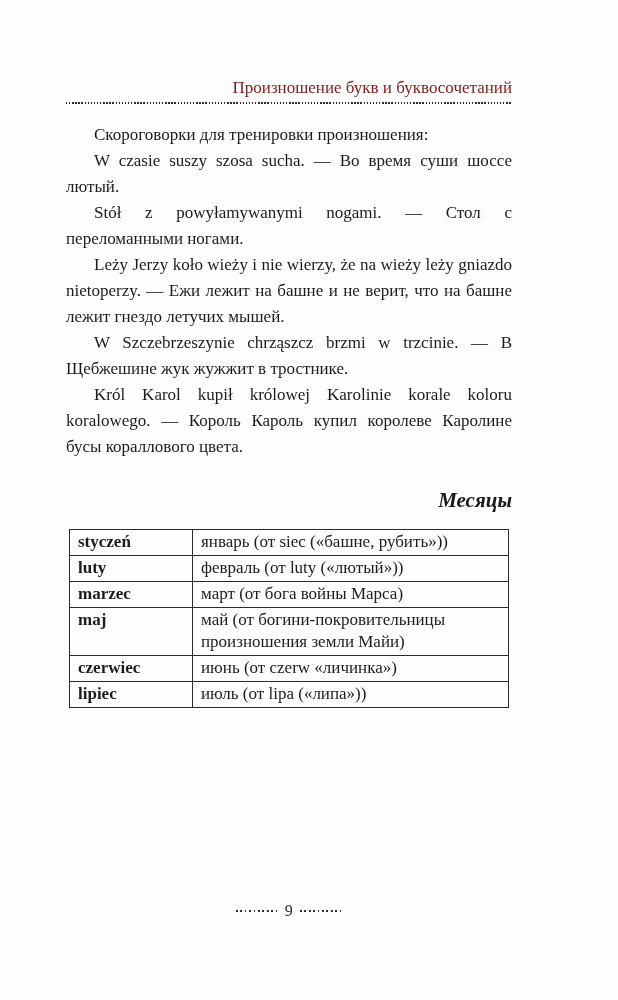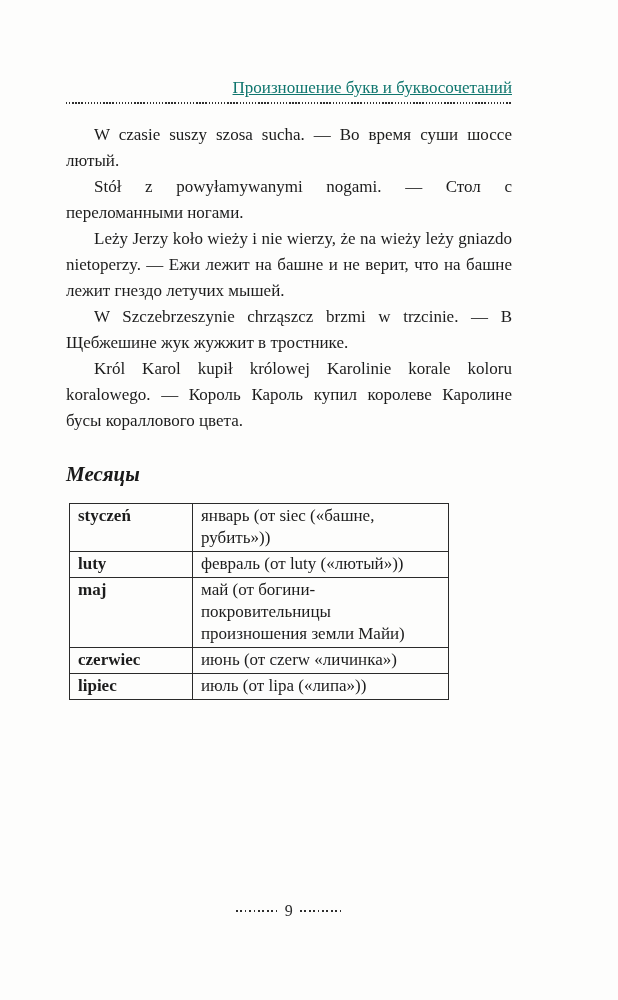--- a/index.html
+++ b/index.html
@@ -17,52 +17,51 @@
   .content {
     position: absolute;
     left: 66px;
     top: 78px;
     width: 446px;
   }
   .running-head {
     text-align: right;
     font-size: 17px;
     line-height: 20px;
-    color: #0f766e;
+    color: #7f1d1d;
     margin-bottom: 3px;
-    text-decoration: underline;
   }
   .dotted-rule {
     height: 3px;
     background-image: repeating-linear-gradient(to right, #2e2e2e 0 1.4px, transparent 1.4px 3.1px);
     background-size: 100% 2px;
     background-repeat: no-repeat;
     background-position: 0 1px;
   }
   .body-text { margin-top: 18px; }
   .para {
     margin: 0;
     font-size: 17px;
     line-height: 26px;
     text-align: justify;
     color: #1c1c1c;
   }
   .para.indent { text-indent: 28px; }
   .para.gap { margin-top: 14px; }
   .section-title {
     margin: 28px 0 0 0;
-    text-align: left;
+    text-align: right;
     font-size: 21px;
     font-weight: bold;
     font-style: italic;
     color: #1a1a1a;
   }
   table.months {
     margin: 16px 0 0 3px;
-    width: 380px;
+    width: 440px;
     border-collapse: collapse;
     table-layout: fixed;
     padding-left: 6px;
   }
   table.months td {
     border: 1.4px solid #2a2a2a;
     font-size: 17px;
     line-height: 22px;
     padding: 1px 8px 2px 8px;
     vertical-align: top;
@@ -94,38 +93,43 @@
 </head>
 <body>
 
 <div class="page">
   <div class="content">
 
     <div class="running-head">Произношение букв и буквосочетаний</div>
     <div class="dotted-rule"></div>
 
     <div class="body-text">
+      <p class="para indent gap">Скороговорки для тренировки произношения:</p>
       <p class="para indent">W czasie suszy szosa sucha. — Во время суши шоссе лютый.</p>
       <p class="para indent">Stół z powyłamywanymi nogami. — Стол с переломанными ногами.</p>
       <p class="para indent">Leży Jerzy koło wieży i nie wierzy, że na wieży leży gniazdo nietoperzy. — Ежи лежит на башне и не верит, что на башне лежит гнездо летучих мышей.</p>
       <p class="para indent">W Szczebrzeszynie chrząszcz brzmi w trzcinie. — В Щебжешине жук жужжит в тростнике.</p>
       <p class="para indent">Król Karol kupił królowej Karolinie korale koloru koralowego. — Король Кароль купил королеве Каролине бусы кораллового цвета.</p>
     </div>
 
     <h2 class="section-title">Месяцы</h2>
 
     <table class="months">
       <tbody>
         <tr>
           <td class="col-pl">styczeń</td>
           <td class="col-ru">январь (от siec («башне, рубить»))</td>
         </tr>
         <tr>
           <td class="col-pl">luty</td>
           <td class="col-ru">февраль (от luty («лютый»))</td>
+        </tr>
+        <tr>
+          <td class="col-pl">marzec</td>
+          <td class="col-ru">март (от бога войны Марса)</td>
         </tr>
         <tr>
           <td class="col-pl">maj</td>
           <td class="col-ru">май (от богини-покровительницы произношения земли Майи)</td>
         </tr>
         <tr>
           <td class="col-pl">czerwiec</td>
           <td class="col-ru">июнь (от czerw «личинка»)</td>
         </tr>
         <tr>

